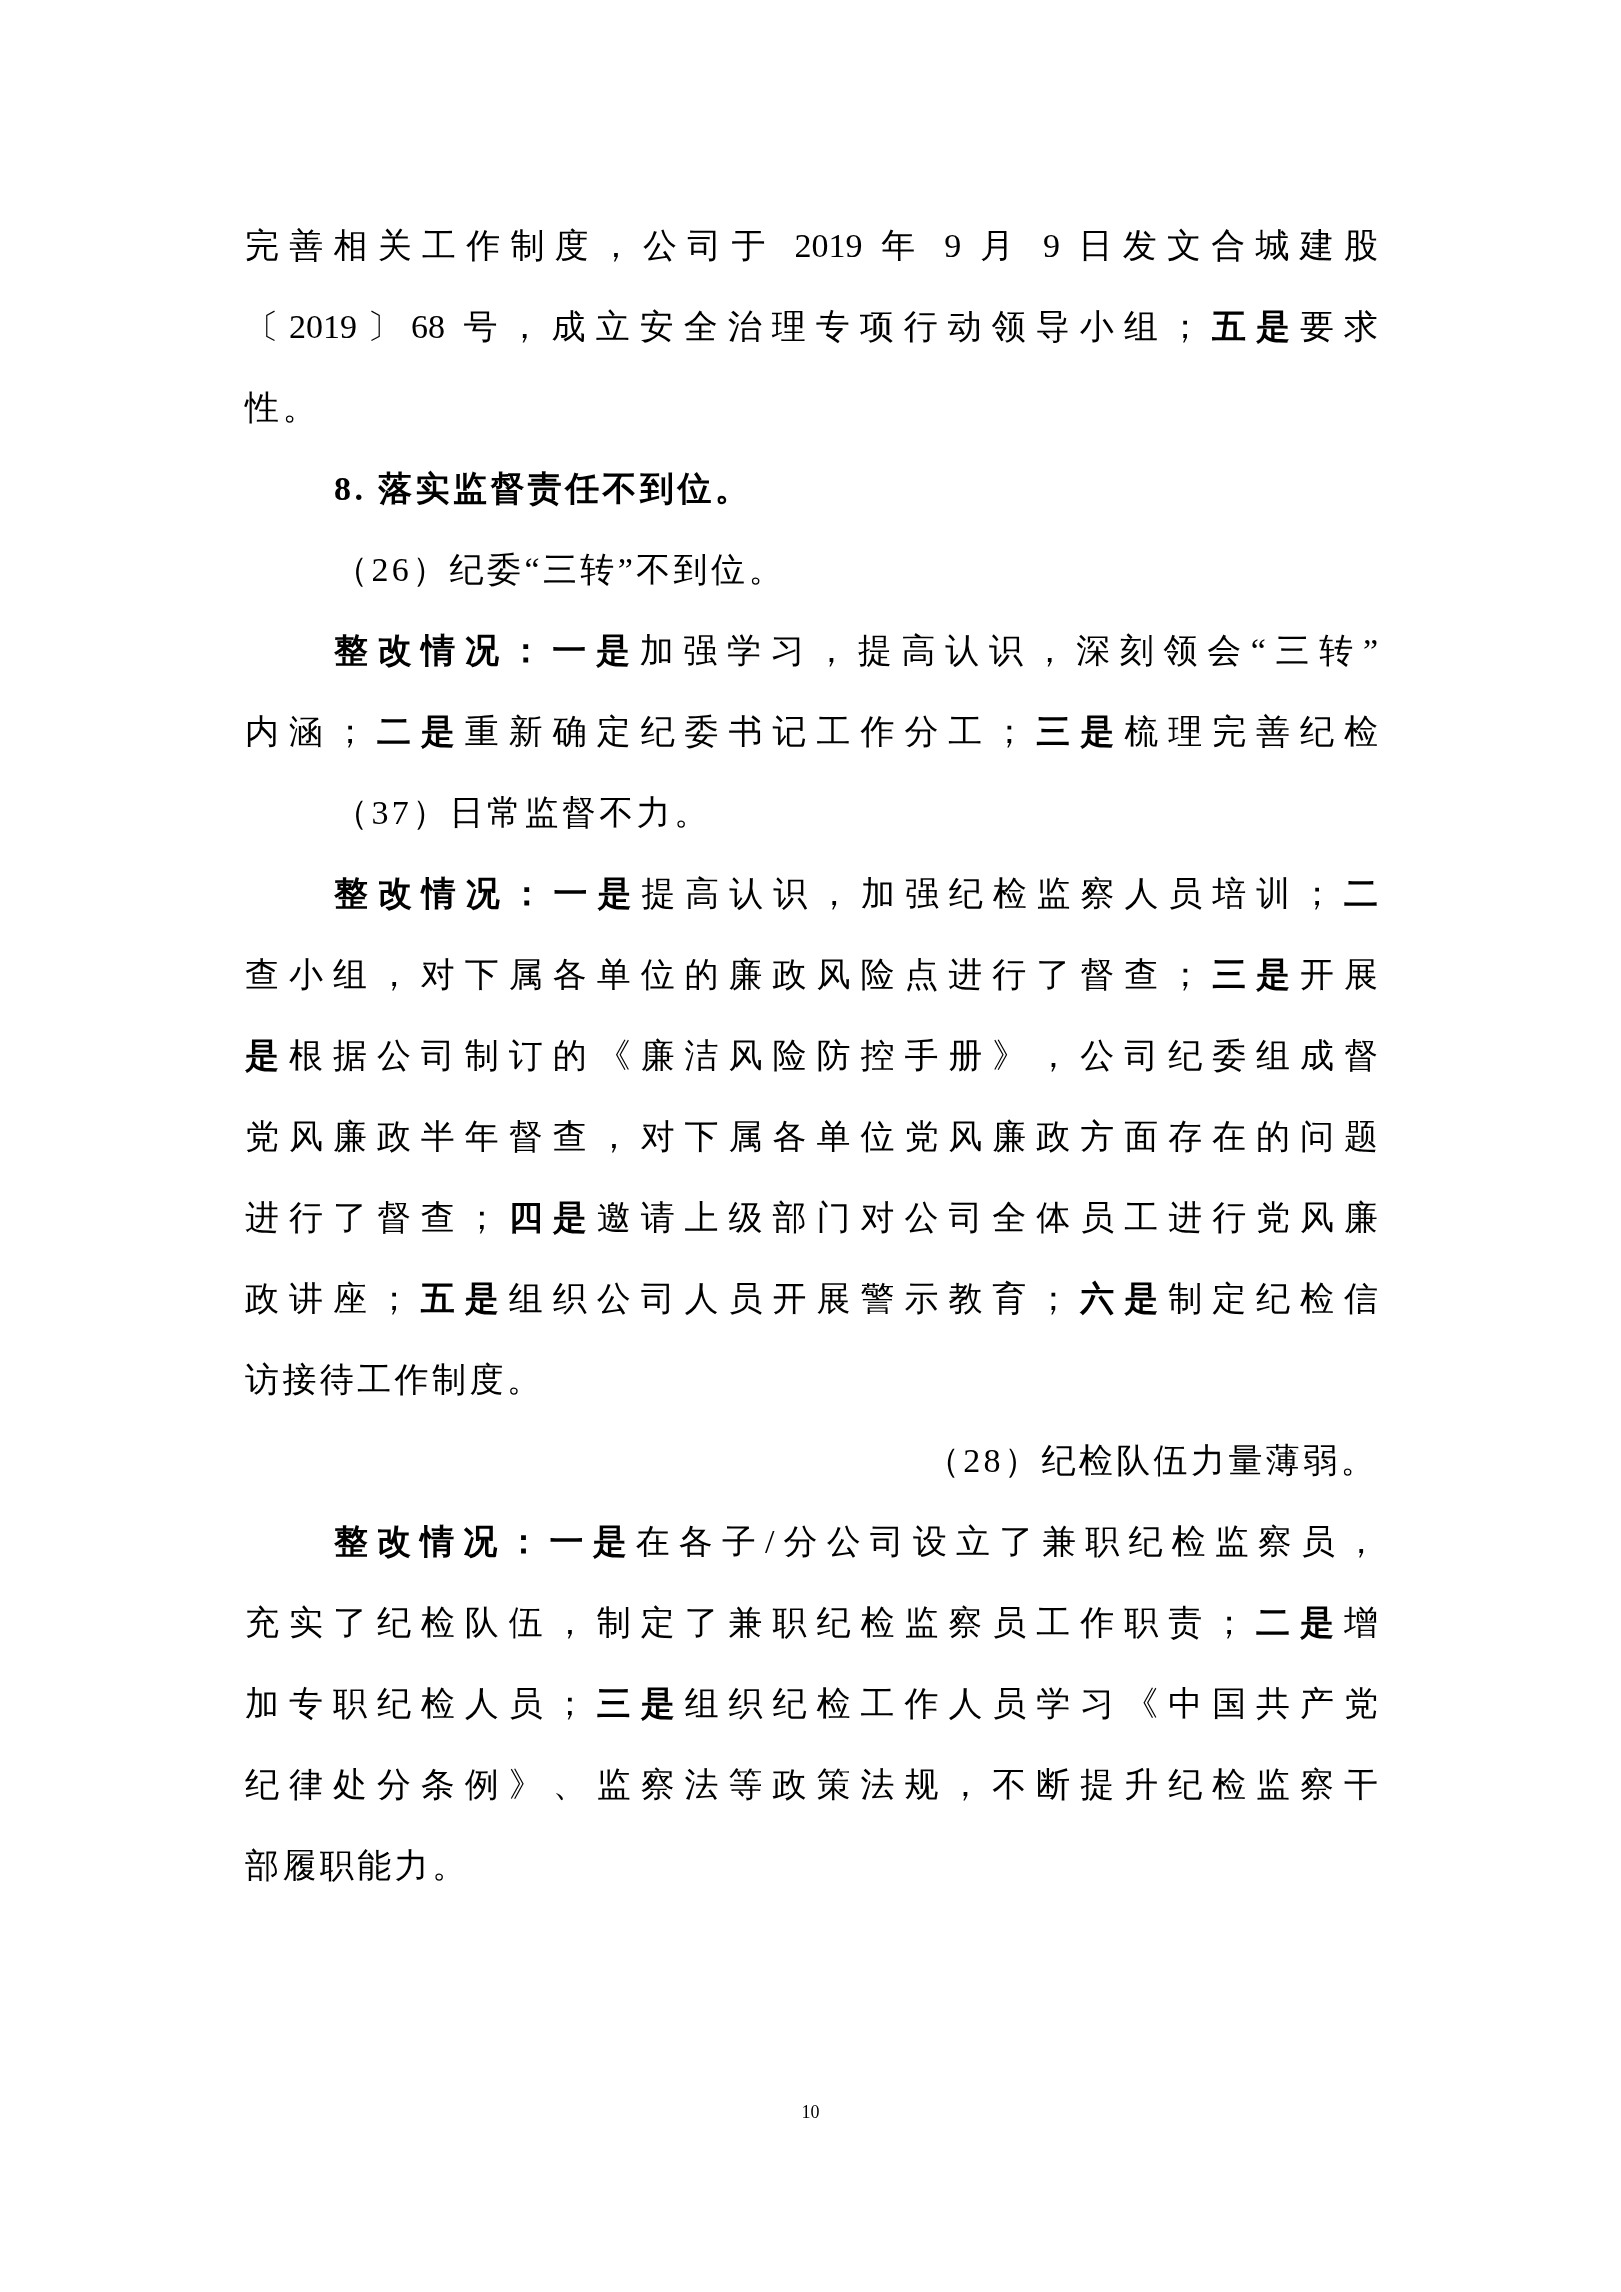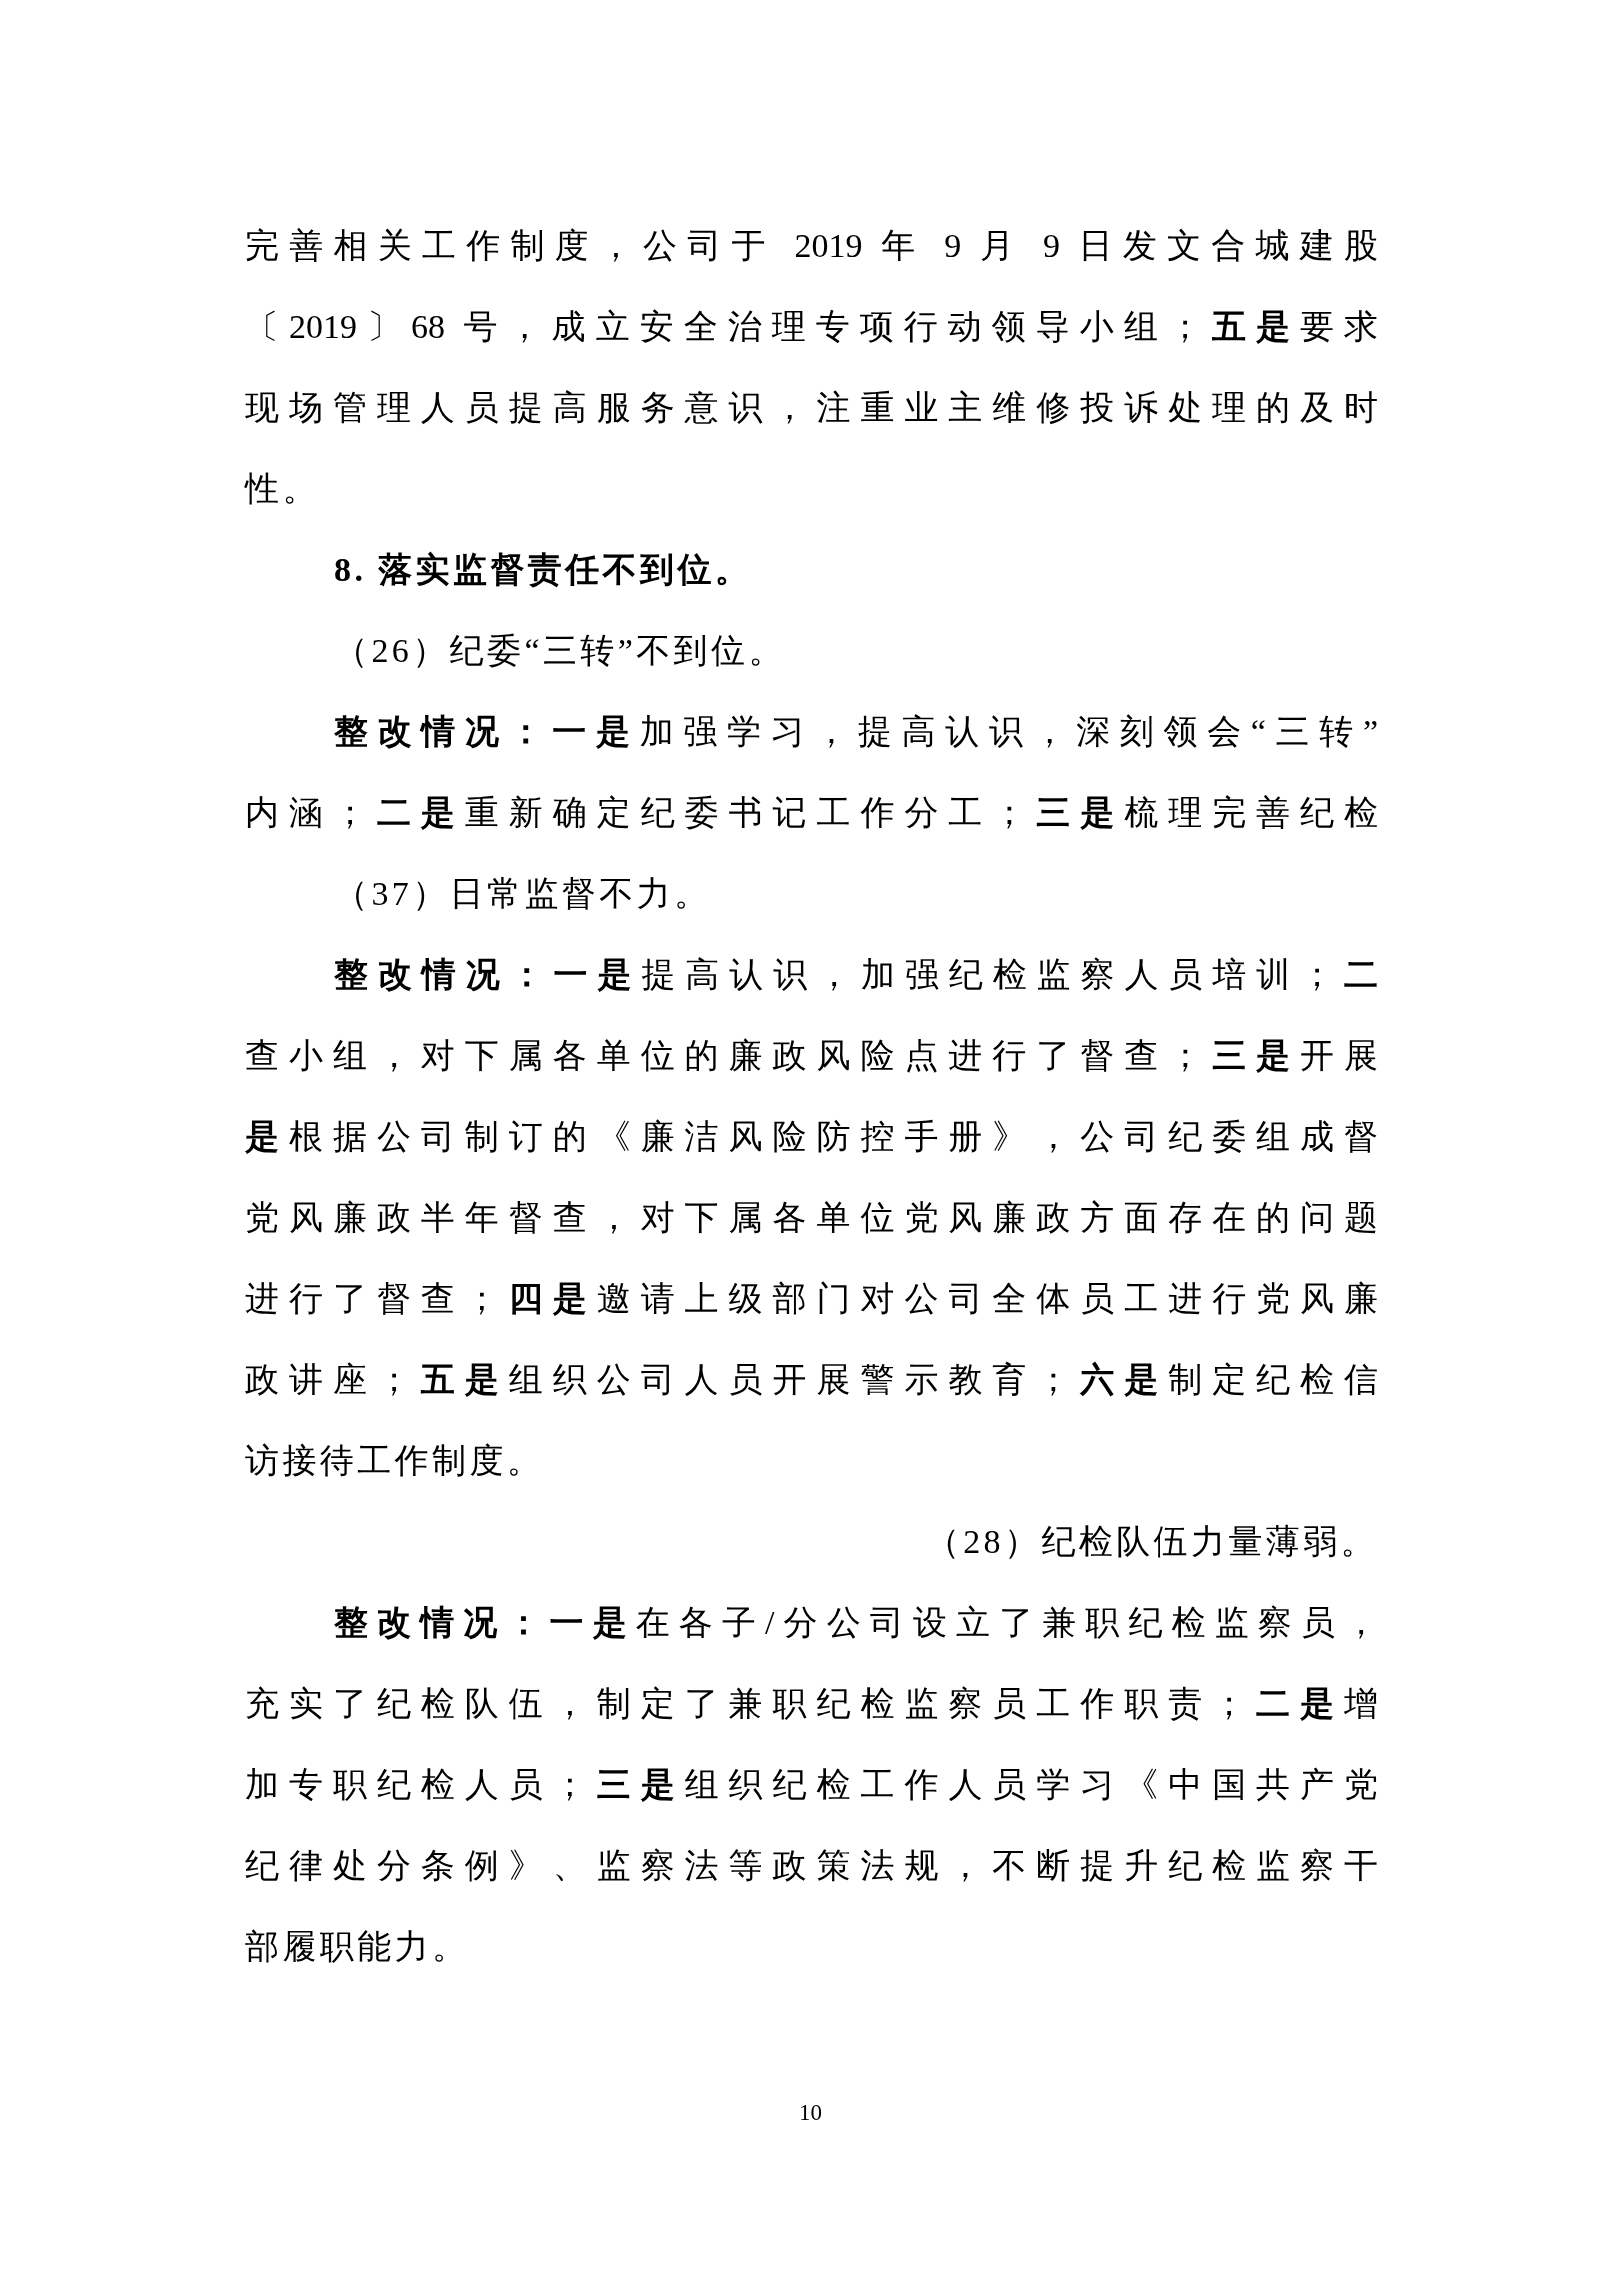--- a/index.html
+++ b/index.html
@@ -38,33 +38,32 @@
   }
   .bold {
     font-weight: bold;
   }
   .pagenum {
     position: absolute;
     top: 2098px;
     left: 0;
     width: 100%;
     text-align: center;
-    font-size: 23px;
+    font-size: 18px;
     line-height: 29px;
     color: #000000;
   }
 </style>
 </head>
 <body>
 
 <main class="page">
   <section class="doc" id="doc-lines">
       <div class="line fill"><span>完善相关工作制度，公司于 2019 年 9 月 9 日发文合城建股</span></div>
       <div class="line fill"><span>〔2019〕68 号，成立安全治理专项行动领导小组；</span><span class="bold">五是</span><span>要求</span></div>
-      <div class="line fill"><span>现场管理人员提高服务意识，注重业主维修投诉处理的及时</span></div>
       <div class="line"><span>性。</span></div>
       <div class="line" style="text-indent: 89px;"><span class="bold">8. 落实监督责任不到位。</span></div>
       <div class="line" style="text-indent: 89px;"><span>（26）纪委“三转”不到位。</span></div>
       <div class="line fill" style="text-indent: 89px;"><span class="bold">整改情况：一是</span><span>加强学习，提高认识，深刻领会“三转”</span></div>
       <div class="line fill"><span>内涵；</span><span class="bold">二是</span><span>重新确定纪委书记工作分工；</span><span class="bold">三是</span><span>梳理完善纪检</span></div>
       <div class="line" style="text-indent: 89px;"><span>（37）日常监督不力。</span></div>
       <div class="line fill" style="text-indent: 89px;"><span class="bold">整改情况：一是</span><span>提高认识，加强纪检监察人员培训；</span><span class="bold">二</span></div>
       <div class="line fill"><span>查小组，对下属各单位的廉政风险点进行了督查；</span><span class="bold">三是</span><span>开展</span></div>
       <div class="line fill"><span class="bold">是</span><span>根据公司制订的《廉洁风险防控手册》，公司纪委组成督</span></div>
       <div class="line fill"><span>党风廉政半年督查，对下属各单位党风廉政方面存在的问题</span></div>

